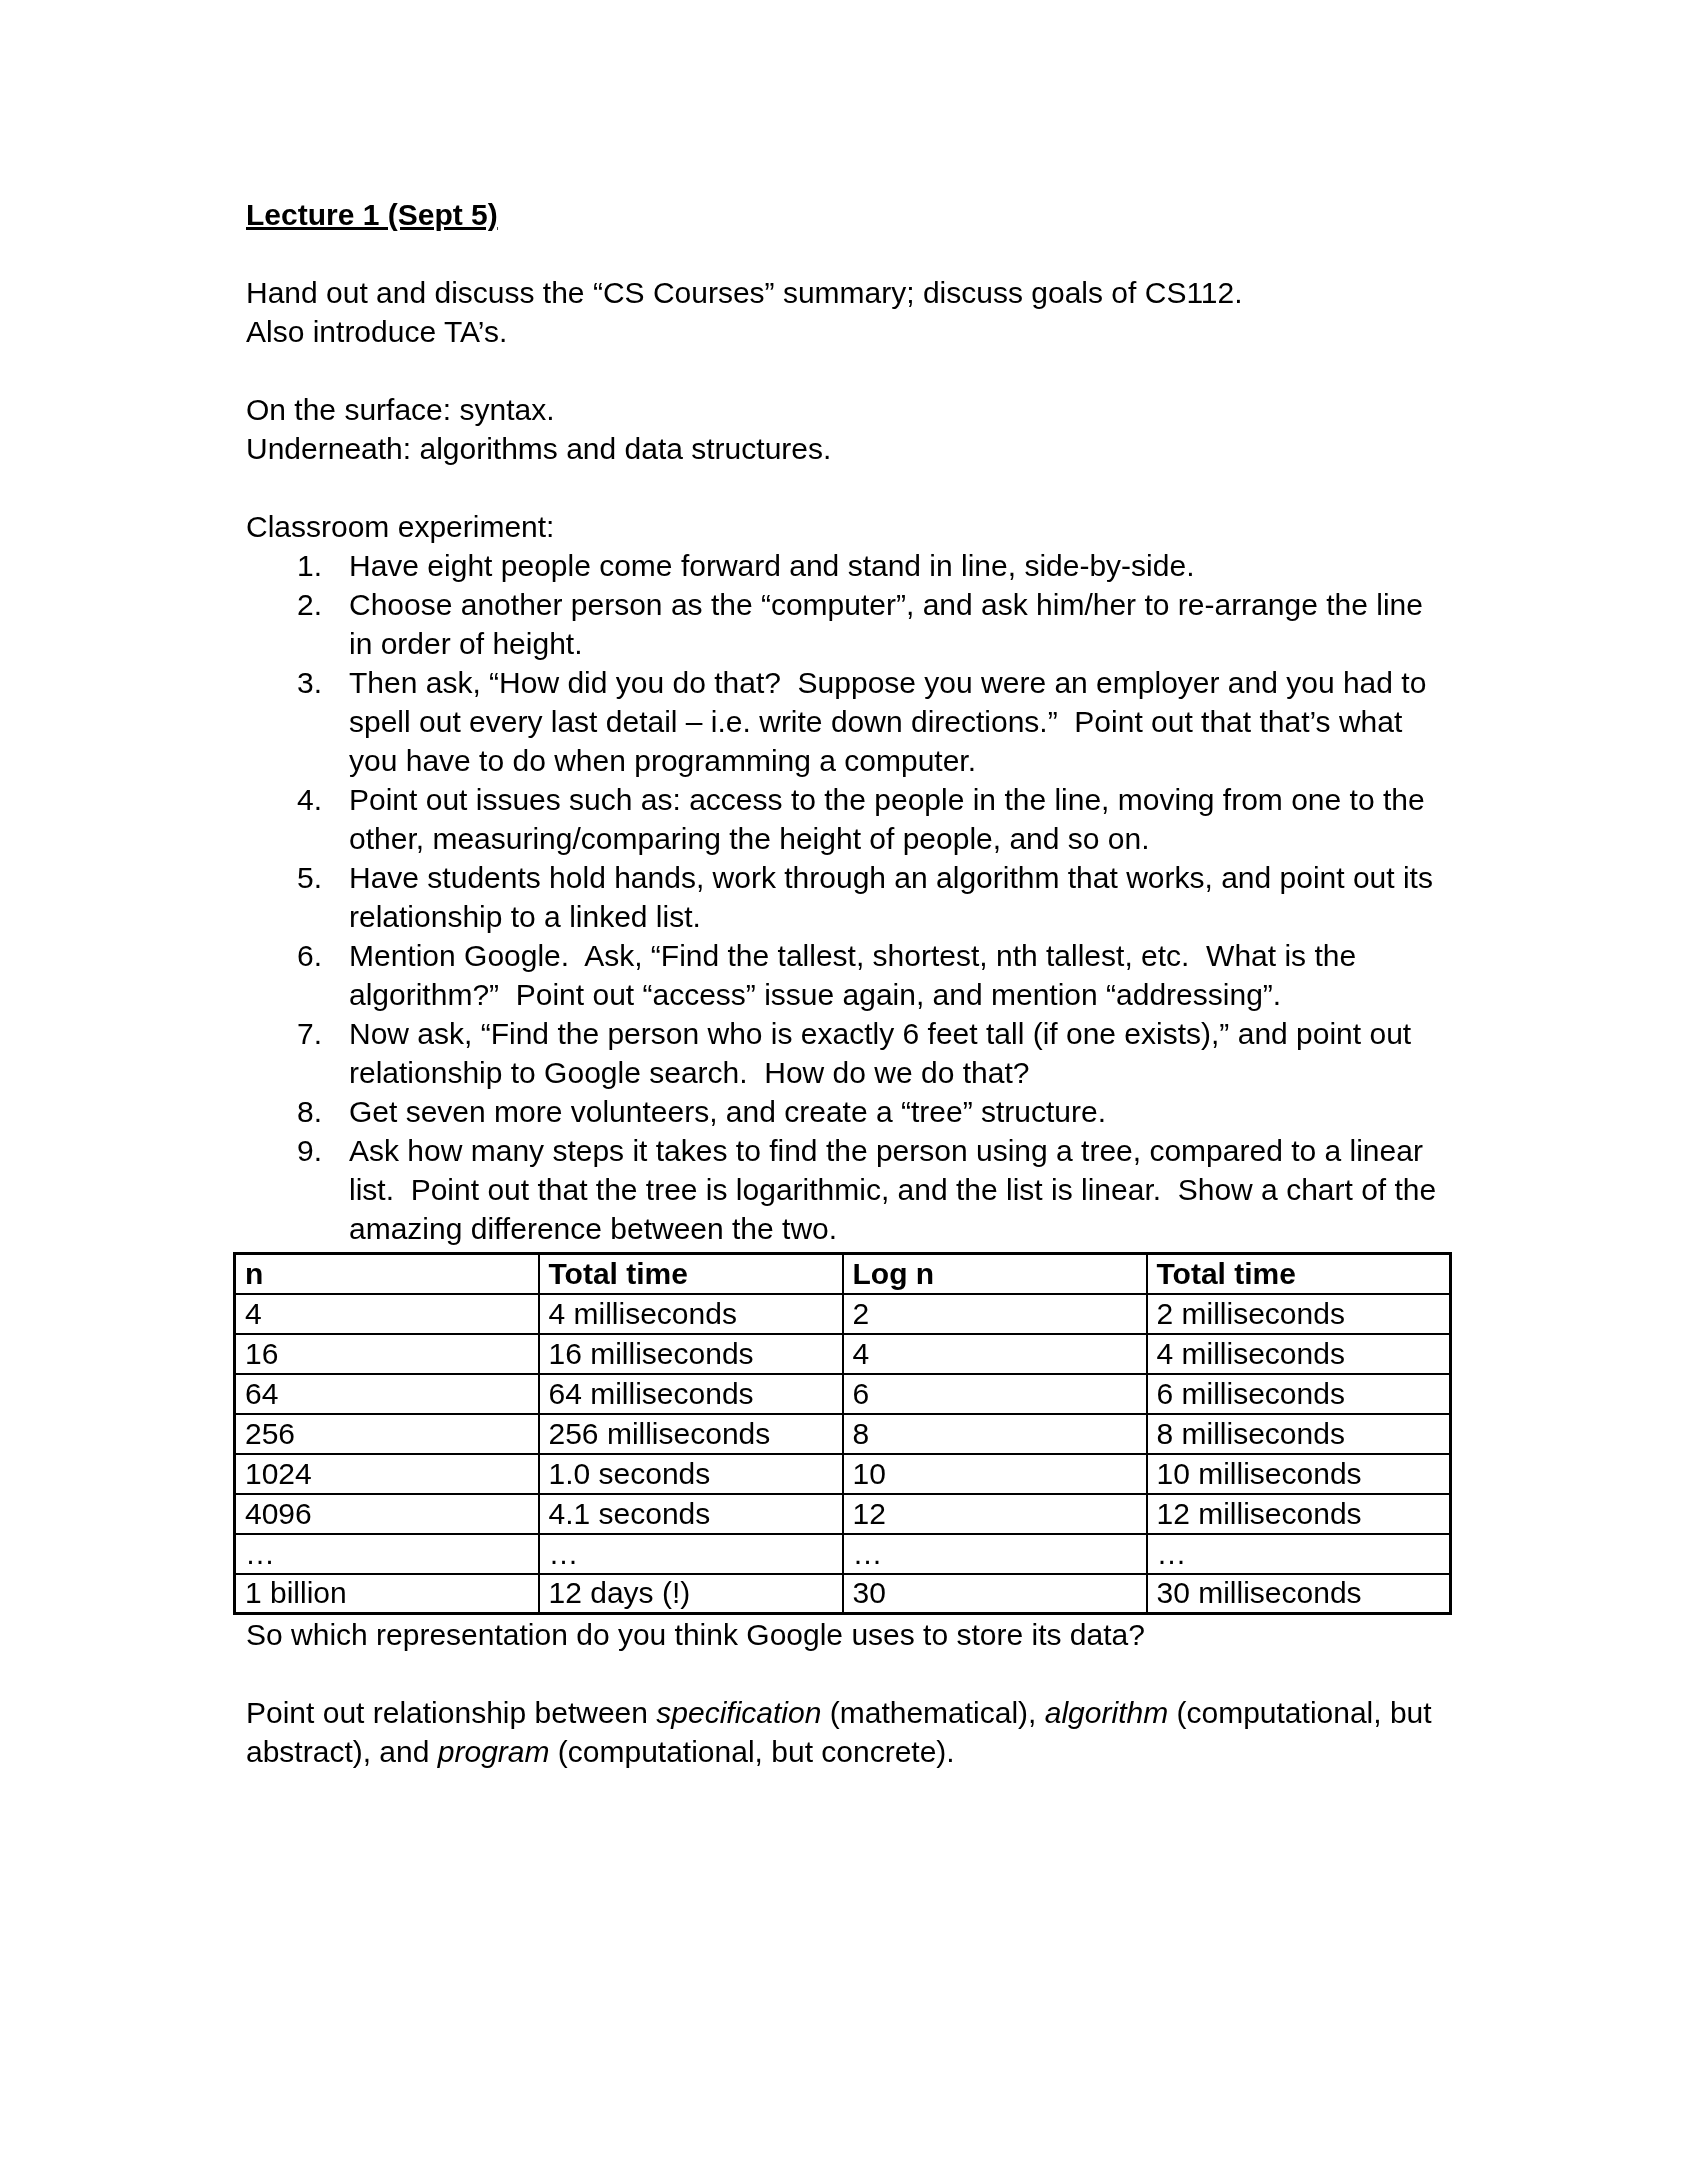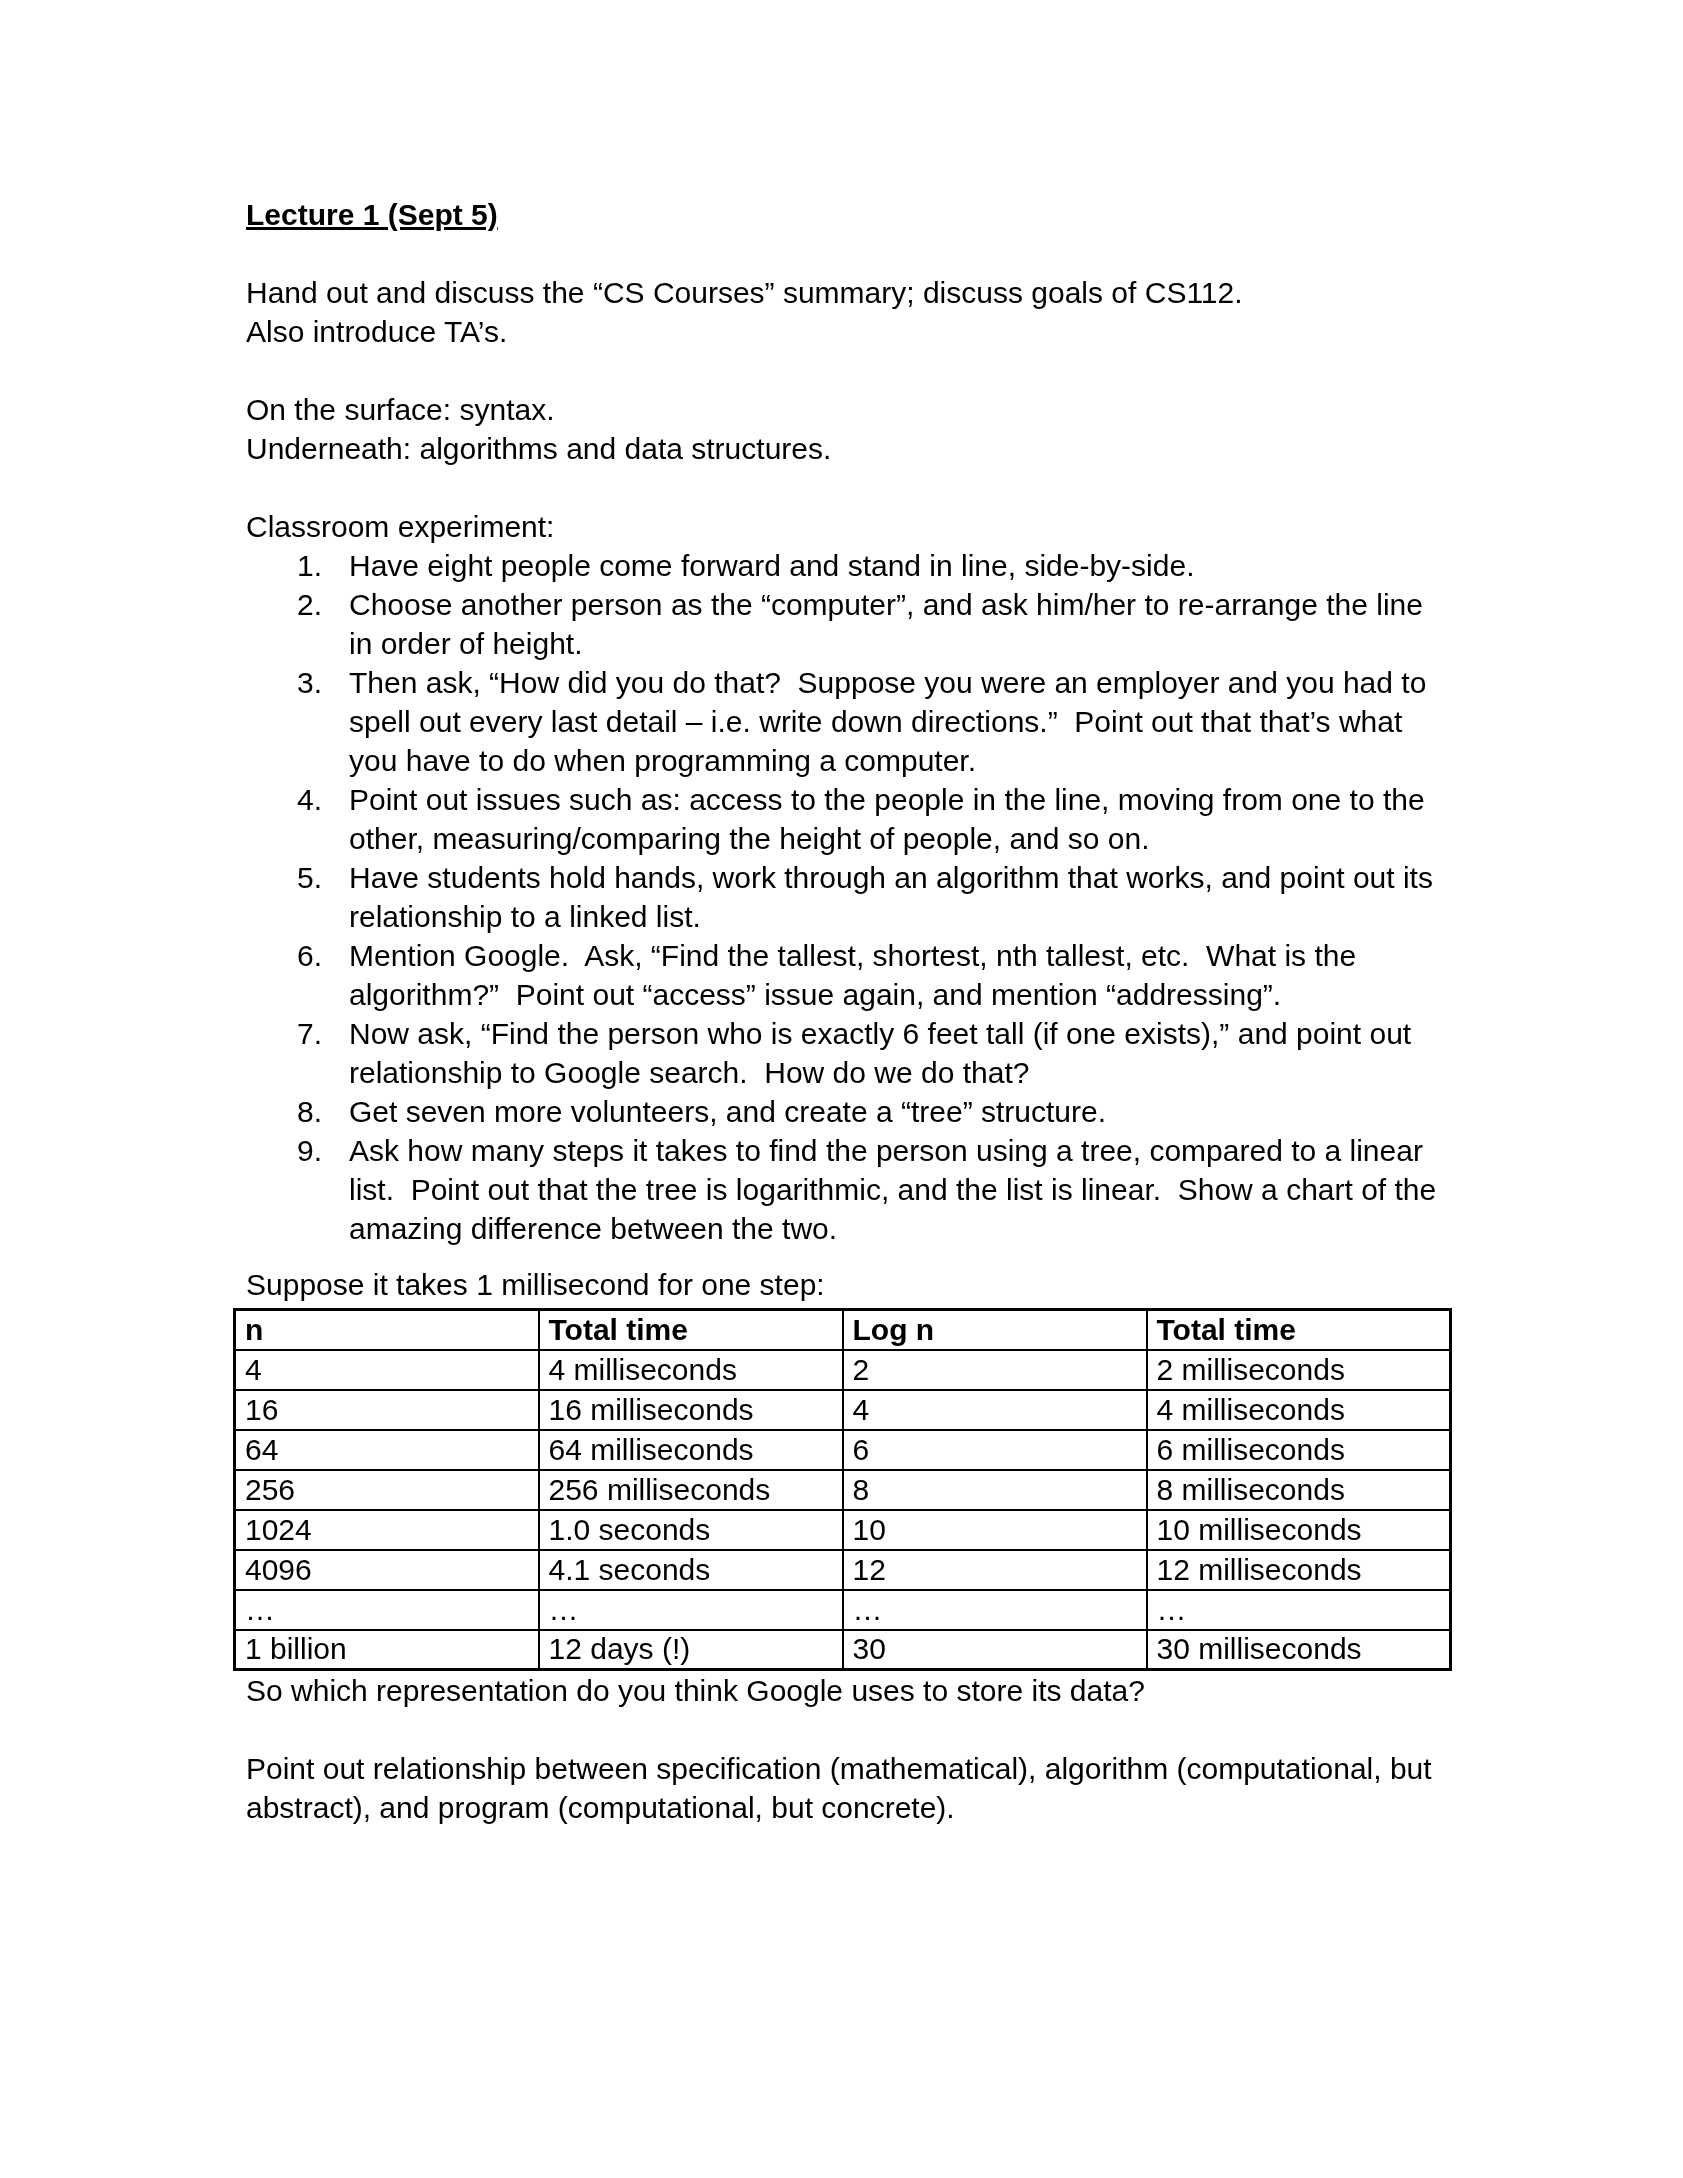--- a/index.html
+++ b/index.html
@@ -51,21 +51,21 @@
     padding: 0 9px;
     text-align: left;
     vertical-align: middle;
     line-height: 36px;
     overflow: hidden;
     white-space: nowrap;
   }
   .time-table th { font-weight: bold; }
   .after-table { }
   .closing-rel { white-space: pre-wrap; }
-  .it { }
+  .it { font-style: italic; }
 </style>
 </head>
 <body>
 
 <div class="content">
 
   <div class="block doc-title">
     <span>Lecture 1 (Sept 5)</span>
   </div>
 
@@ -115,21 +115,20 @@
         <span class="step-num">8.</span>
         <span class="step-text">Get seven more volunteers, and create a “tree” structure.</span>
       </li>
       <li class="step">
         <span class="step-num">9.</span>
         <span class="step-text">Ask how many steps it takes to find the person using a tree, compared to a linear list.  Point out that the tree is logarithmic, and the list is linear.  Show a chart of the amazing difference between the two.</span>
       </li>
     </ol>
   </div>
 
-  <div class="line table-intro">Suppose it takes 1 millisecond for one step:</div>
 
   <table class="time-table">
     <thead>
       <tr>
         <th>n</th>
         <th>Total time</th>
         <th>Log n</th>
         <th>Total time</th>
       </tr>
     </thead>

